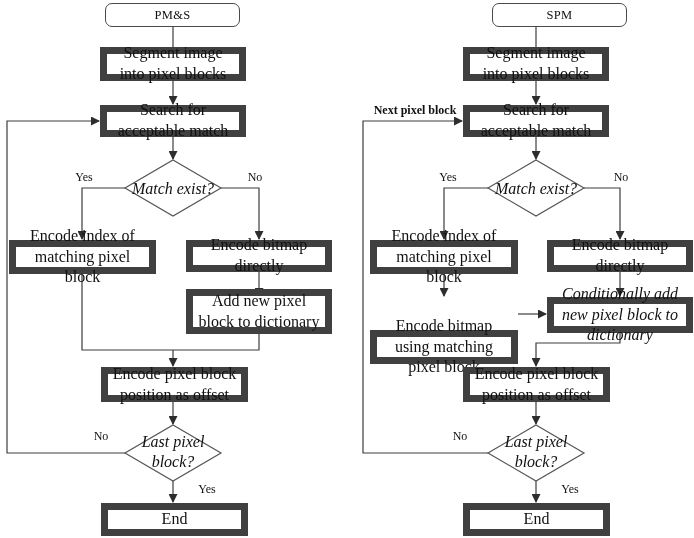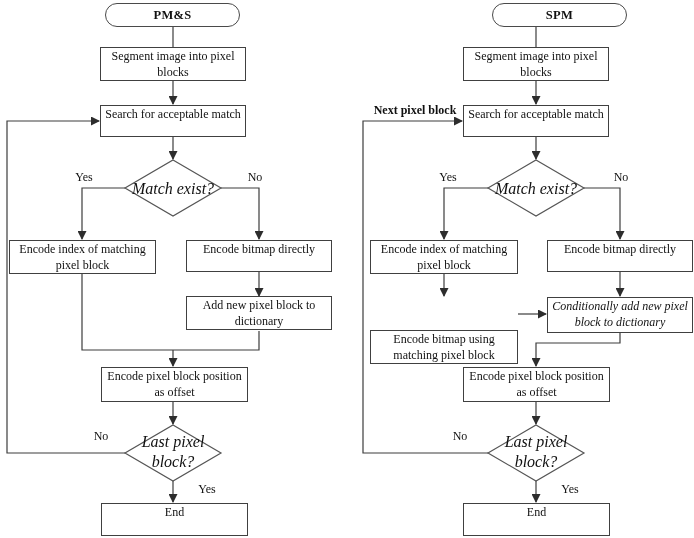--- a/index.html
+++ b/index.html
@@ -3,28 +3,28 @@
 <meta charset="utf-8">
 <style>
   html,body { margin:0; padding:0; background:#fff; }
   .stage {
     position:relative; width:694px; height:538px; background:#ffffff;
     font-family:"Liberation Serif", serif; color:#111; overflow:hidden;
   }
   svg.wires { position:absolute; left:0; top:0; width:694px; height:538px; }
   .node {
     position:absolute; box-sizing:border-box; background:#fff;
-    border:1px solid #404040; display:flex; justify-content:center;
-    text-align:center; font-size:12px; line-height:1.3; padding:1px 3px;
+    border:7px solid #404040; display:flex; align-items:center; justify-content:center;
+    text-align:center; font-size:16px; line-height:1.3; padding:1px 3px;
   }
   .terminal {
     position:absolute; box-sizing:border-box; background:#fff;
-    border:1.3px solid #4a4a4a; border-radius:12px;
+    border:1.3px solid #4a4a4a; border-radius:7px;
     display:flex; align-items:center; justify-content:center;
-    font-weight:bold; font-size:12.5px; letter-spacing:.3px;
+    font-weight:normal; font-size:12.5px; letter-spacing:.3px;
   }
   .dtext {
     position:absolute; transform:translate(-50%,-50%);
     font-size:16px; line-height:1.25; text-align:center; white-space:normal;font-style:italic;
   }
   .lbl {
     position:absolute; transform:translate(-50%,-50%);
     font-size:12px; white-space:nowrap;
   }
   .italic { font-style:italic; }
@@ -90,21 +90,21 @@
   <div class="lbl" style="left:255px; top:177px;">No</div>
 
   <div class="node" style="left:9px; top:240px; width:147px; height:34px;">
     <span>Encode index of matching pixel block</span>
   </div>
 
   <div class="node" style="left:186px; top:240px; width:146px; height:32px;">
     <span>Encode bitmap directly</span>
   </div>
 
-  <div class="node" style="left:186px; top:296px; width:146px; height:34px;font-family:Liberation Serif, serif;">
+  <div class="node" style="left:186px; top:289px; width:146px; height:45px;font-family:Liberation Serif, serif;">
     <span>Add new pixel block to dictionary</span>
   </div>
 
   <div class="node" style="left:101px; top:367px; width:147px; height:35px;">
     <span>Encode pixel block position as offset</span>
   </div>
 
   <div class="dtext" style="left:173px; top:452px; width:66px;">Last pixel block?</div>
 
   <div class="lbl" style="left:101px; top:436px;">No</div>

